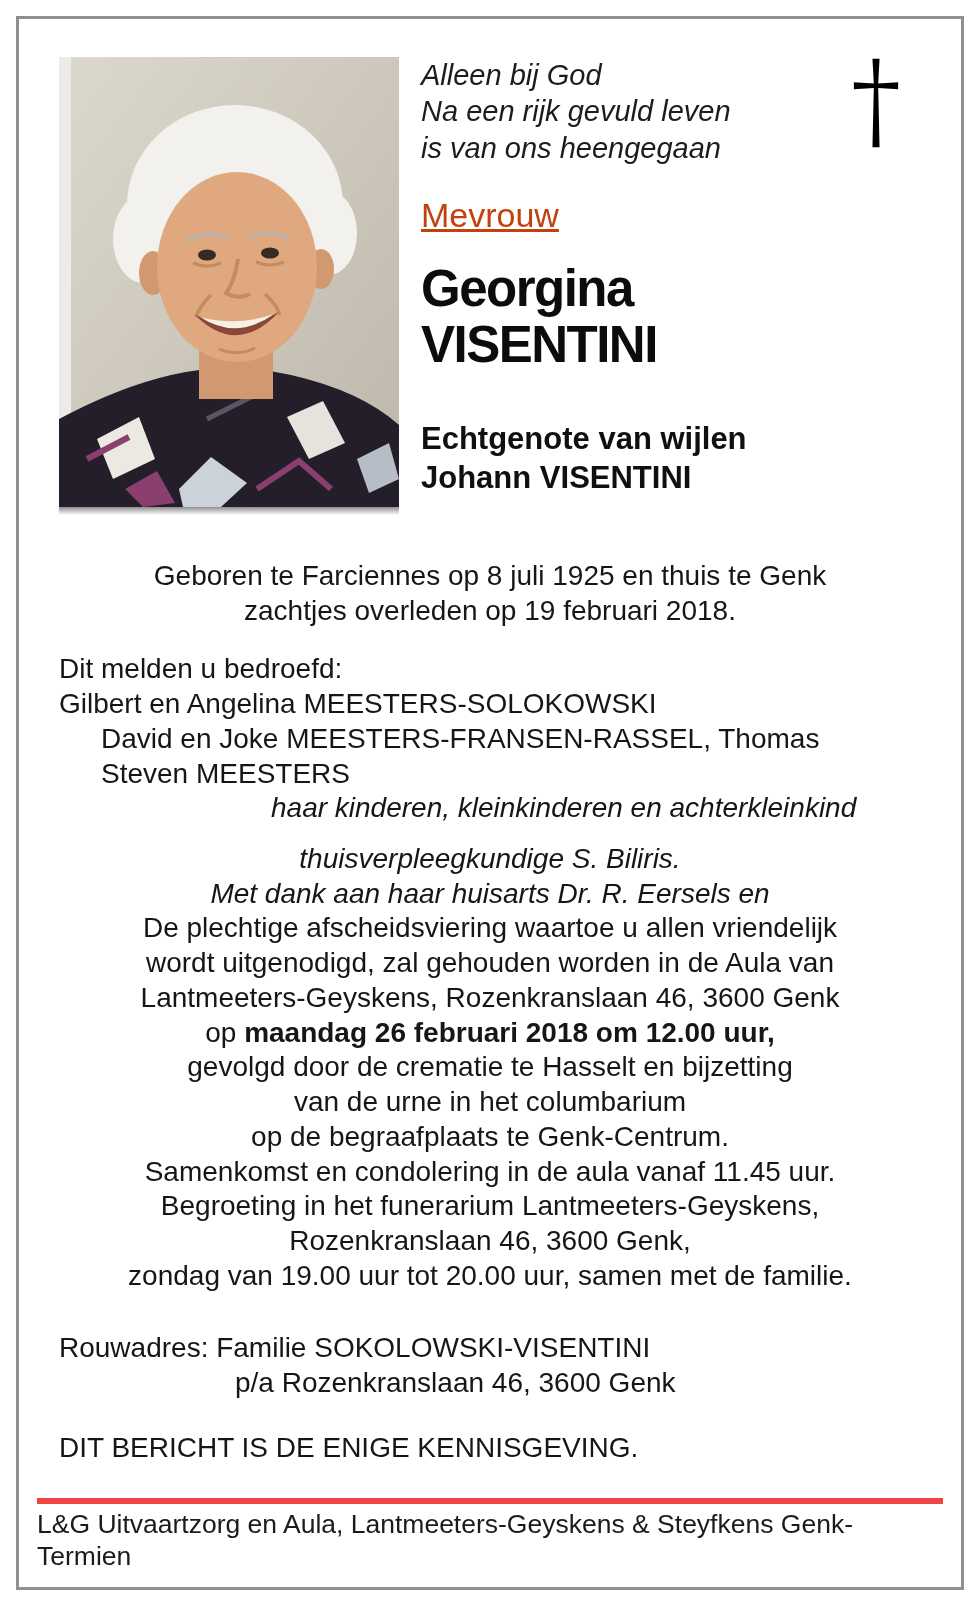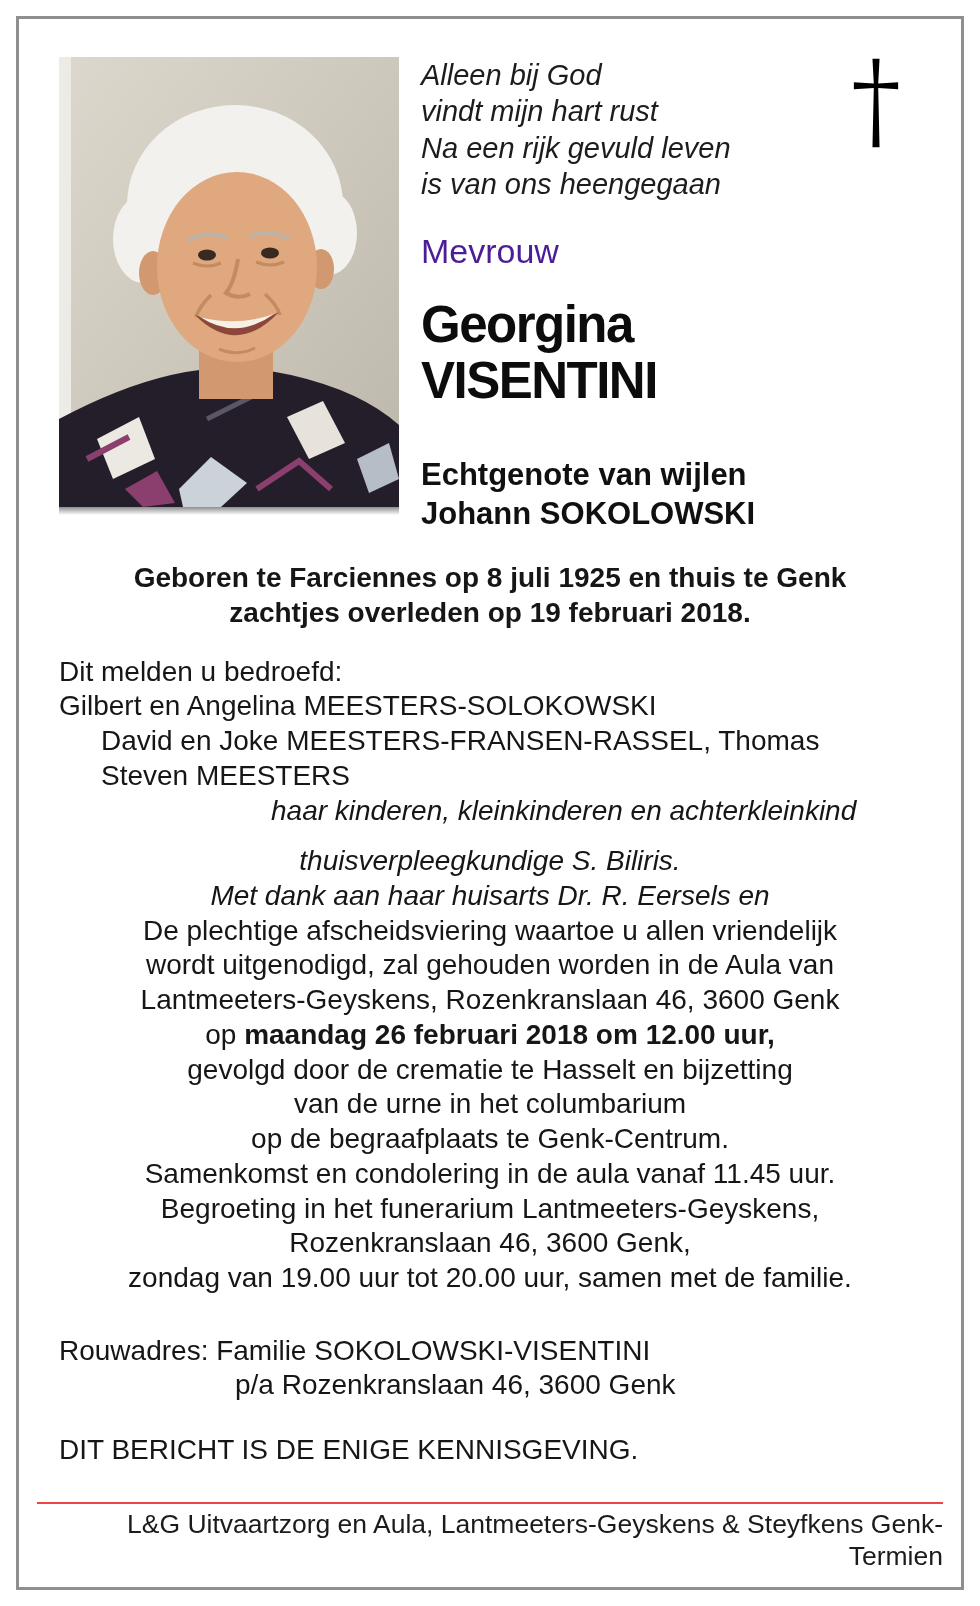--- a/index.html
+++ b/index.html
@@ -21,44 +21,44 @@
   .top-row { display: flex; }
   .photo-wrap { flex: 0 0 340px; width: 340px; }
   .photo { width: 340px; height: 450px; display: block; }
   .photo-shadow { height: 8px; background: linear-gradient(to bottom, rgba(50,50,50,.55), rgba(50,50,50,0)); }
 
   .right-col { flex: 1; padding-left: 22px; }
   .epitaph-row { display: flex; align-items: flex-start; }
   .epitaph { flex: 1; font-style: italic; font-size: 29px; line-height: 1.25; color: #1c1c1c; }
   .cross { width: 62px; height: 92px; margin-right: 14px; margin-top: 0; flex: 0 0 auto; }
 
-  .salutation { margin-top: 30px; font-size: 34px; color: #4c1d95; }
+  .salutation { margin-top: 30px; font-size: 34px; color: #c2410c; text-decoration: underline; }
   .name { margin-top: 26px; font-size: 51px; font-weight: bold; line-height: 1.1; letter-spacing: -1.5px; color: #0c0c0c; }
   .spouse { margin-top: 46px; font-size: 31px; font-weight: bold; line-height: 1.26; color: #101010; }
 
   .body-text { font-size: 28px; line-height: 1.24; color: #161616; }
   .center { text-align: center; }
 
-  .birth-death { margin-top: 28px; font-weight: bold; }
+  .birth-death { margin-top: 44px; }
   .family { margin-top: 24px; }
   .indent1 { padding-left: 42px; }
   .relation { font-style: italic; padding-left: 212px; }
   .thanks { margin-top: 16px; font-style: italic; }
   .bold { font-weight: bold; }
 
   .rouwadres { margin-top: 38px; }
   .addr-indent { padding-left: 176px; }
   .notice { margin-top: 30px; }
 
   .footer {
     margin-top: auto;
     margin-left: -22px; margin-right: -22px;
-    border-top: 2px solid #ef4444;
+    border-top: 6px solid #ef4444;
     padding-top: 5px;
-    text-align: right;
+    text-align: left;
     font-size: 26.5px; line-height: 1.2; color: #1b1b1b;
   }
 </style>
 </head>
 <body>
 
 <div class="page">
   <div class="card">
 
     <div class="top-row">
@@ -113,39 +113,38 @@
 
           <path d="M160 292 Q178 300 196 291" stroke="#c28b60" stroke-width="3" fill="none"></path>
         </svg>
         <div class="photo-shadow"></div>
       </div>
 
       <div class="right-col">
         <div class="epitaph-row">
           <div class="epitaph">
             <div>Alleen bij God</div>
-            <div>vindt mijn hart rust</div>
             <div>Na een rijk gevuld leven</div>
             <div>is van ons heengegaan</div>
           </div>
           <svg class="cross" viewBox="0 0 70 104" aria-hidden="true">
             <path d="M31 2 L39 2 L37.5 30 L60 28.5 L60 36.5 L37.5 35 L39 102 L31 102 L32.5 35 L10 36.5 L10 28.5 L32.5 30 Z" fill="#000000"></path>
           </svg>
         </div>
 
         <div class="salutation">Mevrouw</div>
 
         <div class="name">
           <div>Georgina</div>
           <div>VISENTINI</div>
         </div>
 
         <div class="spouse">
           <div>Echtgenote van wijlen</div>
-          <div>Johann SOKOLOWSKI</div>
+          <div>Johann VISENTINI</div>
         </div>
       </div>
     </div>
 
     <div class="body-text center birth-death">
       <div>Geboren te Farciennes op 8 juli 1925 en thuis te Genk</div>
       <div>zachtjes overleden op 19 februari 2018.</div>
     </div>
 
     <div class="body-text family">

